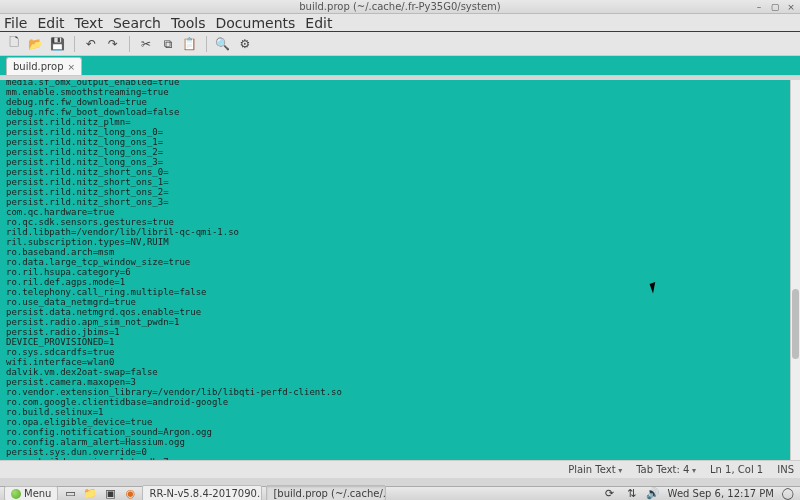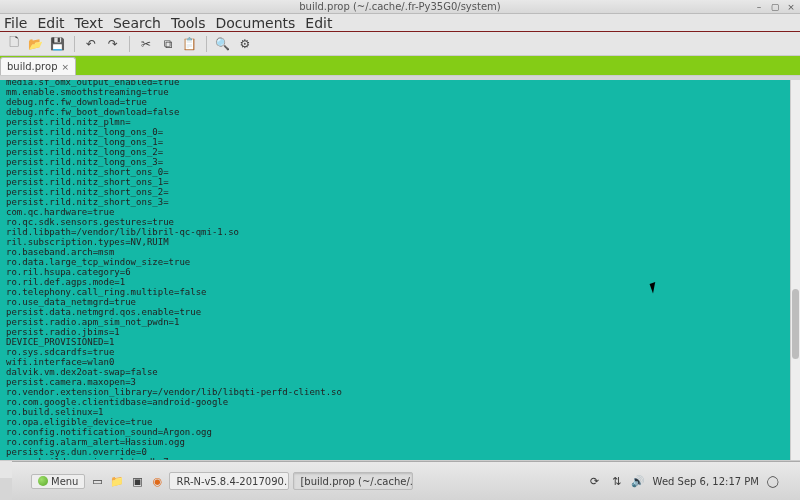--- a/index.html
+++ b/index.html
@@ -58,25 +58,25 @@
 }
 .toolbar .btn {
   width: 20px; height: 20px;
   display: inline-flex; align-items:center; justify-content:center;
   font-size: 12px; color: #444; cursor: pointer;
   border-radius: 2px;
 }
 .toolbar .sep { width: 1px; height: 16px; background: #bbb; margin: 0 4px; }
 .tabstrip {
   height: 20px;
-  background: #84cc16;
+  background: #14b8a6;
   border-bottom: 1px solid #ccc;
   display: flex;
   align-items: flex-end;
-  padding-left: 0;
+  padding-left: 6px;
 }
 .tab {
   background: #f7f7f7;
   border: 1px solid #bbb;
   border-bottom: none;
   border-radius: 3px 3px 0 0;
   padding: 2px 6px;
   font-size: 10px;
   display: flex;
   align-items: center;
@@ -130,27 +130,27 @@
   align-items: center;
   justify-content: flex-end;
   padding: 0 6px;
   gap: 14px;
   font-size: 10px;
   color: #444;
 }
 .statusbar .dd::after { content: " ▾"; font-size: 8px; color: #666; }
 .taskbar {
   position: absolute;
-  left: 12px; right: 0; bottom: 0;
-  height: 39px;
+  left: 0; right: 0; bottom: 0;
+  height: 14px;
   background: linear-gradient(#e9e9e9, #d4d4d4);
   border-top: 1px solid #aaa;
   display: flex;
   align-items: center;
-  padding: 0 19px;
+  padding: 0 4px;
   gap: 4px;
   font-size: 10px;
 }
 .taskbar .start {
   display: flex; align-items: center; gap: 3px;
   padding: 1px 6px; border: 1px solid #bbb; border-radius: 2px;
   background: #eee; cursor: pointer;
 }
 .taskbar .mint-logo {
   width: 10px; height: 10px; border-radius: 50%;

